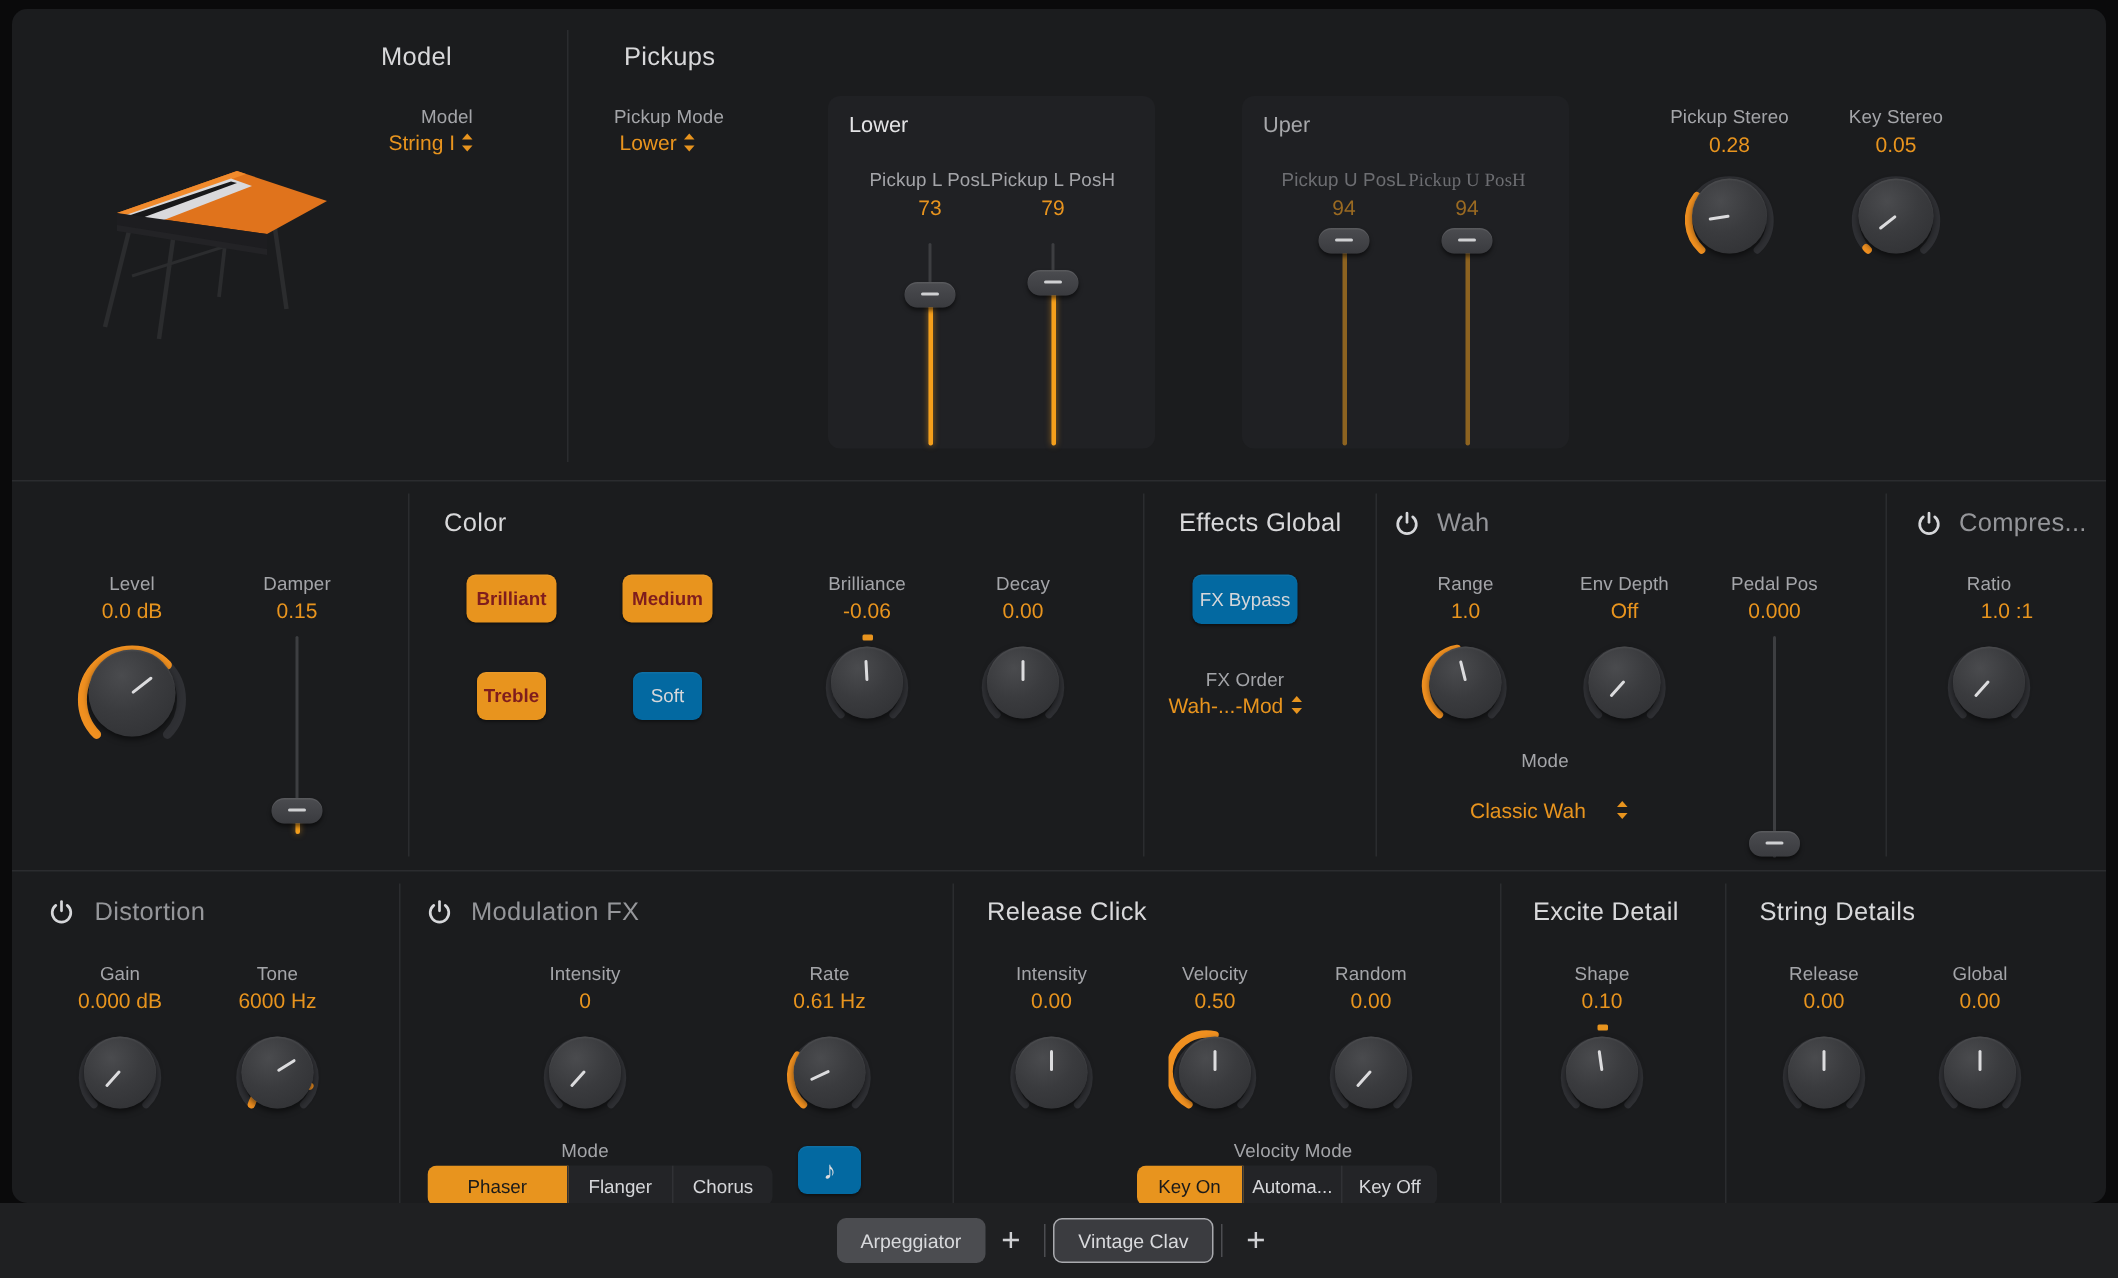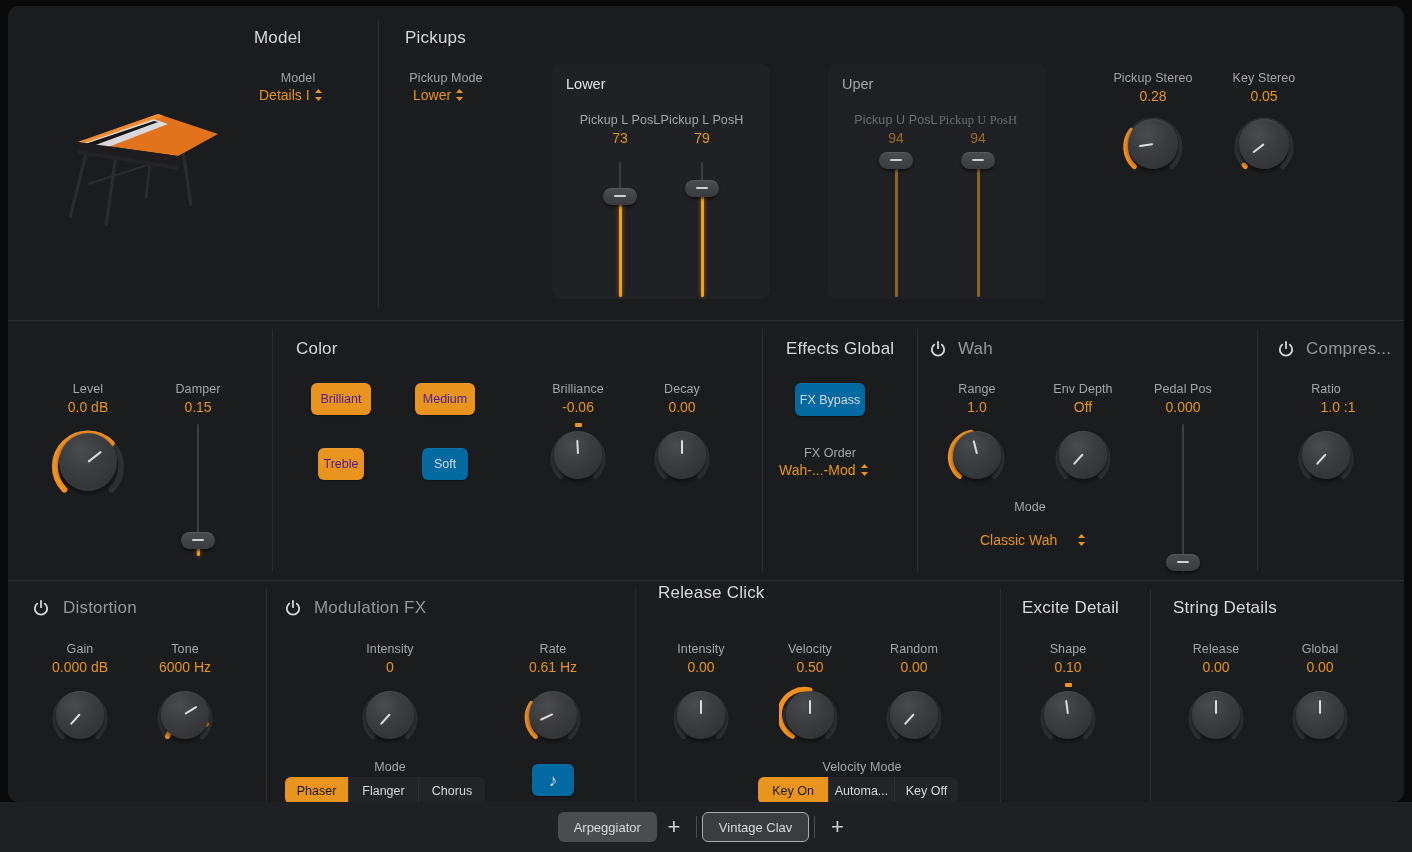--- a/index.html
+++ b/index.html
@@ -78,21 +78,21 @@
   }
 
   
   .btn {
     position: absolute; border-radius: 6px;
     display: flex; align-items: center; justify-content: center;
     font-size: 12.5px; color: #d6d7da; white-space: nowrap;
     background: #0369a1;
     box-shadow: inset 0 1px 0 rgba(255,255,255,.05), 0 1px 2px rgba(0,0,0,.4);
   }
-  .btn.on { background: #e8941e; color: #4c1d95; font-weight: 400; }
+  .btn.on { background: #e8941e; color: #7f1d1d; font-weight: 700; }
 
   
   .seg {
     position: absolute; display: flex; height: 27px;
     border-radius: 6px; overflow: hidden; background: #232427;
   }
   .seg .s {
     display: flex; align-items: center; justify-content: center;
     font-size: 12.5px; color: #d6d7da; padding: 0 10px;
     border-right: 1px solid #303135; white-space: nowrap;
@@ -167,34 +167,34 @@
         <path d="M27 38 L96 15 L100 16 L32 41 Z" fill="#18181a"></path>
 
         <path d="M20 44 L120 60 L120 50 L20 36 Z" fill="#1d1d20"></path>
       </svg>
     </div>
 
     <div>
       <div class="sec-title" style="position:absolute;left:246px;top:22px;">Model</div>
       <div class="plabel" style="position:absolute;left:230px;top:65px;width:120px;">Model</div>
       <div class="popup" style="left:251px;top:81px;">
-        <span>Details I</span>
+        <span>String I</span>
         <span class="chev">
           <svg width="9" height="14" viewBox="0 0 9 14">
               <path d="M4.5 1 L8 5 L1 5 Z" fill="#e8941e"></path>
               <path d="M4.5 13 L8 9 L1 9 Z" fill="#e8941e"></path>
             </svg>
         </span>
       </div>
     </div>
 
     <div class="vdiv" style="left:370px;top:14px;height:288px;"></div>
 
     <div>
-      <div class="sec-title" style="position:absolute;left:397px;top:22px;">Pickups</div>
+      <div class="sec-title" style="position:absolute;left:408px;top:22px;">Pickups</div>
       <div class="plabel" style="position:absolute;left:378px;top:65px;width:120px;">Pickup Mode</div>
       <div class="popup" style="left:405px;top:81px;">
         <span>Lower</span>
         <span class="chev">
           <svg width="9" height="14" viewBox="0 0 9 14">
               <path d="M4.5 1 L8 5 L1 5 Z" fill="#e8941e"></path>
               <path d="M4.5 13 L8 9 L1 9 Z" fill="#e8941e"></path>
             </svg>
         </span>
       </div>
@@ -460,21 +460,21 @@
       <div class="knob" style="left:351px;top:103px;width:62px;height:62px;">
         <svg width="62" height="62" viewBox="0 0 62 62">
           <path d="M13.6 52.4 A25 25 0 1 1 48.4 52.4" fill="none" stroke="#2f3034" stroke-width="5" stroke-linecap="round"></path>
         </svg>
         <div class="body" style="inset:7px;"></div>
         <div class="ptr" style="width:2px;height:14px;left:30px;top:16px;transform:rotate(-138deg);transform-origin:50% 100%;"></div>
       </div>
 
       <div class="plabel" style="position:absolute;left:322px;top:179px;width:120px;">Mode</div>
       <div class="seg" style="left:277px;top:196px;">
-        <div class="s on" style="width:64px;">Phaser</div>
+        <div class="s on" style="width:94px;">Phaser</div>
         <div class="s" style="width:70px;">Flanger</div>
         <div class="s" style="width:66px;">Chorus</div>
       </div>
 
       <div class="plabel" style="position:absolute;left:485px;top:61px;width:120px;">Rate</div>
       <div class="pval" style="position:absolute;left:485px;top:77px;width:120px;">0.61 Hz</div>
       <div class="knob" style="left:514px;top:103px;width:62px;height:62px;">
         <svg width="62" height="62" viewBox="0 0 62 62">
           <path d="M13.6 52.4 A25 25 0 1 1 48.4 52.4" fill="none" stroke="#2f3034" stroke-width="5" stroke-linecap="round"></path>
           <path d="M13.6 52.4 A25 25 0 0 1 9.5 19.5" fill="none" stroke="#f09020" stroke-width="5" stroke-linecap="round"></path>
@@ -484,21 +484,21 @@
       </div>
 
       <div class="btn" style="left:524px;top:183px;width:42px;height:32px;">
         <span style="font-size:17px;color:#dcdcde;line-height:1;">♪</span>
       </div>
     </div>
 
     <div class="vdiv" style="left:627px;top:8px;height:213px;"></div>
 
     <div>
-      <div class="sec-title" style="position:absolute;left:650px;top:2px;">Release Click</div>
+      <div class="sec-title" style="position:absolute;left:650px;top:17px;">Release Click</div>
 
       <div class="plabel" style="position:absolute;left:633px;top:61px;width:120px;">Intensity</div>
       <div class="pval" style="position:absolute;left:633px;top:77px;width:120px;">0.00</div>
       <div class="knob" style="left:662px;top:103px;width:62px;height:62px;">
         <svg width="62" height="62" viewBox="0 0 62 62">
           <path d="M13.6 52.4 A25 25 0 1 1 48.4 52.4" fill="none" stroke="#2f3034" stroke-width="5" stroke-linecap="round"></path>
         </svg>
         <div class="body" style="inset:7px;"></div>
         <div class="ptr" style="width:2px;height:14px;left:30px;top:16px;transform:rotate(0deg);transform-origin:50% 100%;"></div>
       </div>

